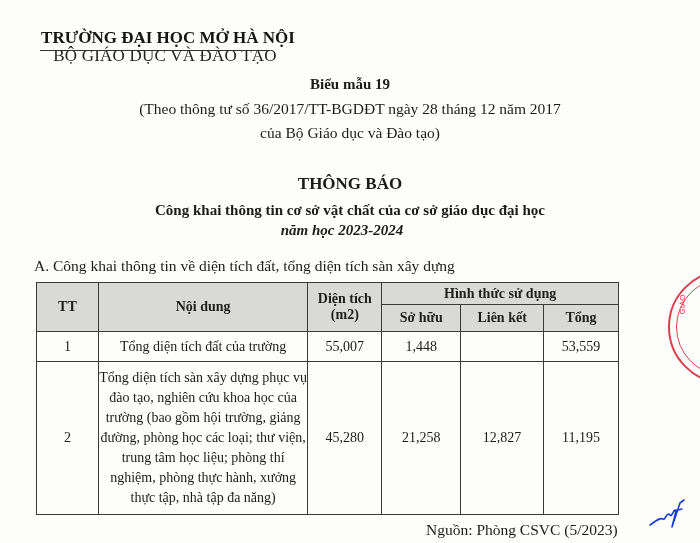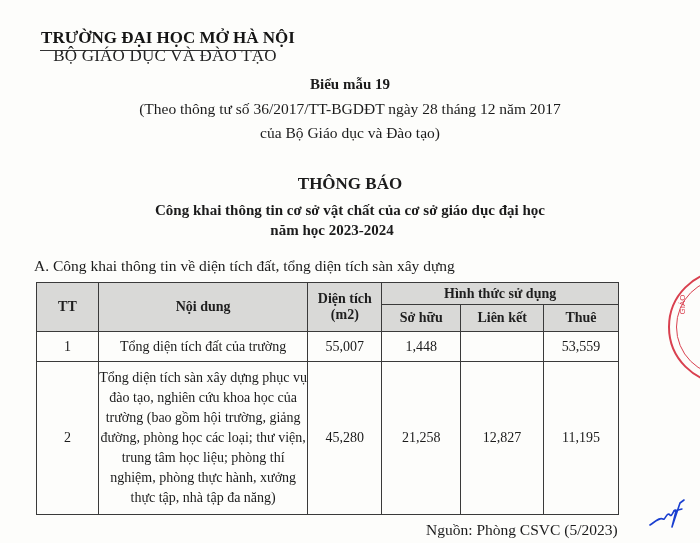--- a/index.html
+++ b/index.html
@@ -21,21 +21,21 @@
   .uni-underline {
     left: 40px; top: 50px; width: 230px; height: 0;
     border-top: 1.5px solid #333;
   }
   .center { left: 0; width: 700px; text-align: center; }
   .form-no { top: 76px; font-size: 15px; font-weight: bold; left: 240px; width: 220px; }
   .ref1 { top: 100px; font-size: 15.5px; left: 100px; width: 500px; }
   .ref2 { top: 124px; font-size: 15.5px; left: 200px; width: 300px; }
   .notice-title { top: 174px; font-size: 17px; font-weight: bold; left: 200px; width: 300px; text-align: center; }
   .subtitle1 { top: 202px; font-size: 15px; font-weight: bold; left: 100px; width: 500px; }
-  .subtitle2 { top: 222px; font-size: 15px; font-weight: bold; left: 182px; width: 300px; }
+  .subtitle2 { top: 222px; font-size: 15px; font-weight: bold; left: 192px; width: 300px; font-style: italic; }
   .section-a { left: 34px; top: 257px; font-size: 15.5px; font-weight: normal; }
 
   table.facilities {
     position: absolute; left: 36px; top: 282px;
     width: 583px; border-collapse: collapse;
     font-size: 14px;
   }
   table.facilities th, table.facilities td {
     border: 1px solid #3a3a3a; text-align: center; vertical-align: middle; padding: 0;
   }
@@ -97,21 +97,21 @@
       <th rowspan="2">Nội dung</th>
       <th rowspan="2">
         <div>Diện tích</div>
         <div>(m2)</div>
       </th>
       <th colspan="3">Hình thức sử dụng</th>
     </tr>
     <tr class="h-bot">
       <th>Sở hữu</th>
       <th>Liên kết</th>
-      <th>Thuê</th>
+      <th>Tổng</th>
     </tr>
   </thead>
   <tbody>
     <tr class="r1">
       <td>1</td>
       <td class="content">Tổng diện tích đất của trường</td>
       <td class="total1">55,007</td>
       <td>1,448</td>
       <td></td>
       <td>53,559</td>

